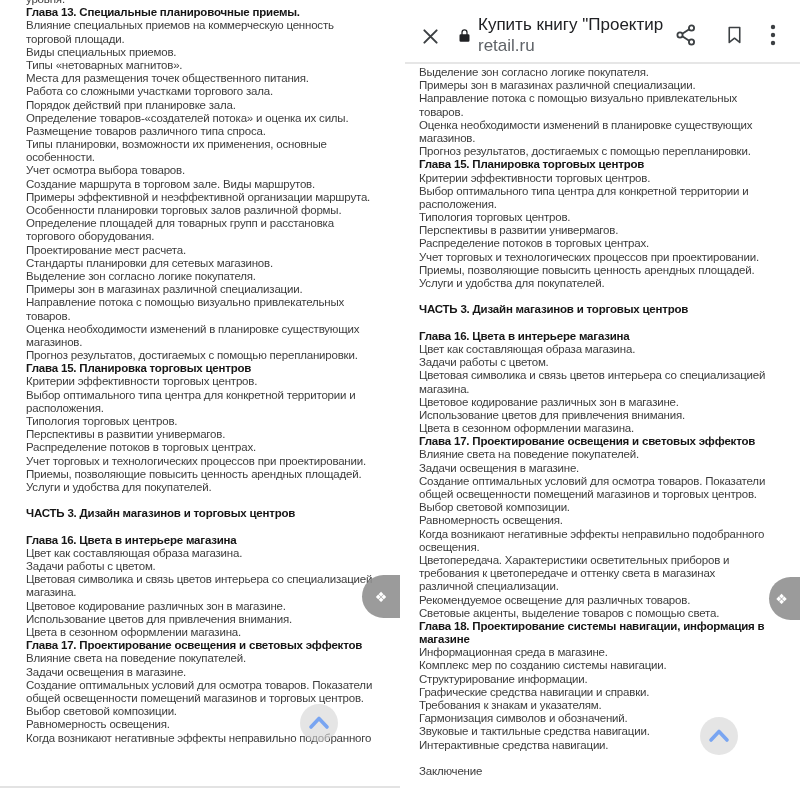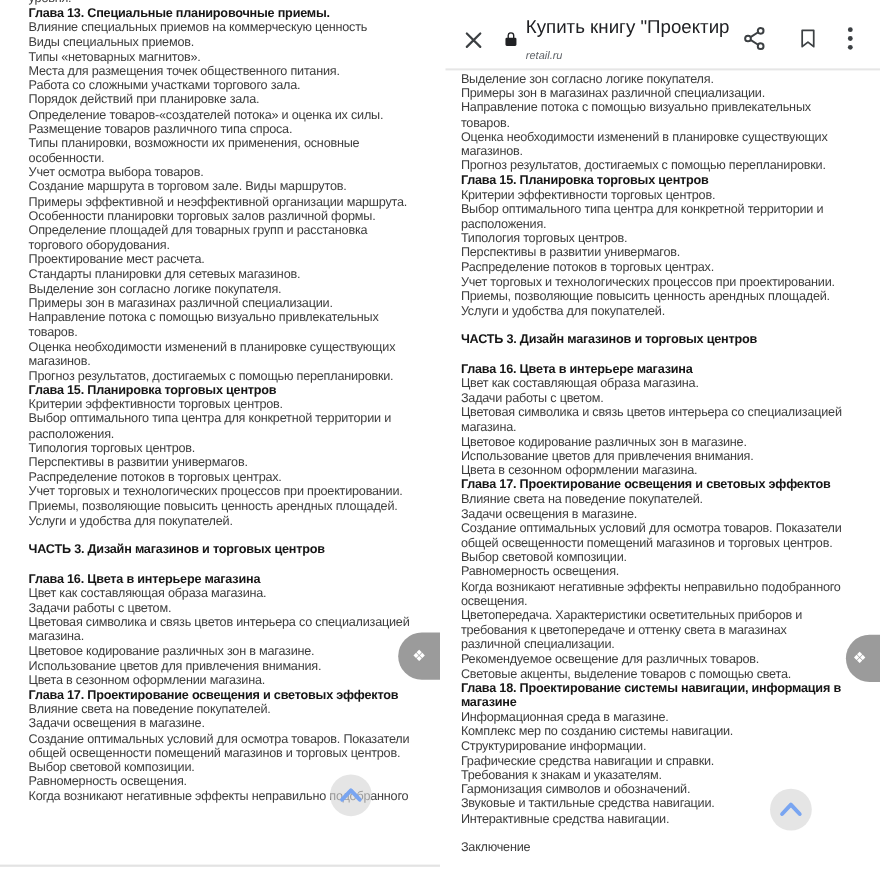--- a/index.html
+++ b/index.html
@@ -21,21 +21,21 @@
 
   
   .cct-header { position:absolute; top:0; left:0; right:0; height:62px; background:#fff; z-index:3; }
   .header-divider { position:absolute; top:62px; left:5px; right:0; height:2px; background:#e6e6e6; }
   .icon-btn { position:absolute; background:none; border:none; cursor:pointer; display:flex;
     align-items:center; justify-content:center; padding:0; }
   .close-btn    { left:18px;  top:24px; width:24px; height:24px; }
   .lock-badge   { left:56px;  top:25px; width:16px; height:20px; }
   .title-wrap   { position:absolute; left:78px; top:15px; width:186px; }
   .cct-title    { font-size:17px; color:#202124; white-space:nowrap; overflow:hidden; }
-  .cct-subtitle { font-size:10px; color:#5f6368; margin-top:11px;font-style:italic; }
+  .cct-subtitle { font-size:17px; color:#5f6368; margin-top:1px; }
   .share-btn    { left:274px; top:23px; width:24px; height:24px; }
   .bookmark-btn { left:323px; top:23px; width:22px; height:24px; }
   .menu-btn     { left:367px; top:24px; width:12px; height:22px; }
 
   
   .edge-handle { position:absolute; right:0; width:38px; height:43px;
     border-radius:22px 0 0 22px; background:rgba(141,141,141,0.88);
     display:flex; align-items:center; justify-content:center; z-index:4; border:none; cursor:pointer; }
   .panel.left  .edge-handle { top:575px; }
   .panel.right .edge-handle { top:577px; width:31px; padding-right:6px; }
@@ -51,20 +51,21 @@
 </head>
 <body>
 
 <div class="stage">
 
   <section class="panel left">
     <div class="toc">
         <div class="line">уровня.</div>
         <div class="line bold">Глава 13. Специальные планировочные приемы.</div>
         <div class="line">Влияние специальных приемов на коммерческую ценность</div>
+        <div class="line">торговой площади.</div>
         <div class="line">Виды специальных приемов.</div>
         <div class="line">Типы «нетоварных магнитов».</div>
         <div class="line">Места для размещения точек общественного питания.</div>
         <div class="line">Работа со сложными участками торгового зала.</div>
         <div class="line">Порядок действий при планировке зала.</div>
         <div class="line">Определение товаров-«создателей потока» и оценка их силы.</div>
         <div class="line">Размещение товаров различного типа спроса.</div>
         <div class="line">Типы планировки, возможности их применения, основные</div>
         <div class="line">особенности.</div>
         <div class="line">Учет осмотра выбора товаров.</div>

